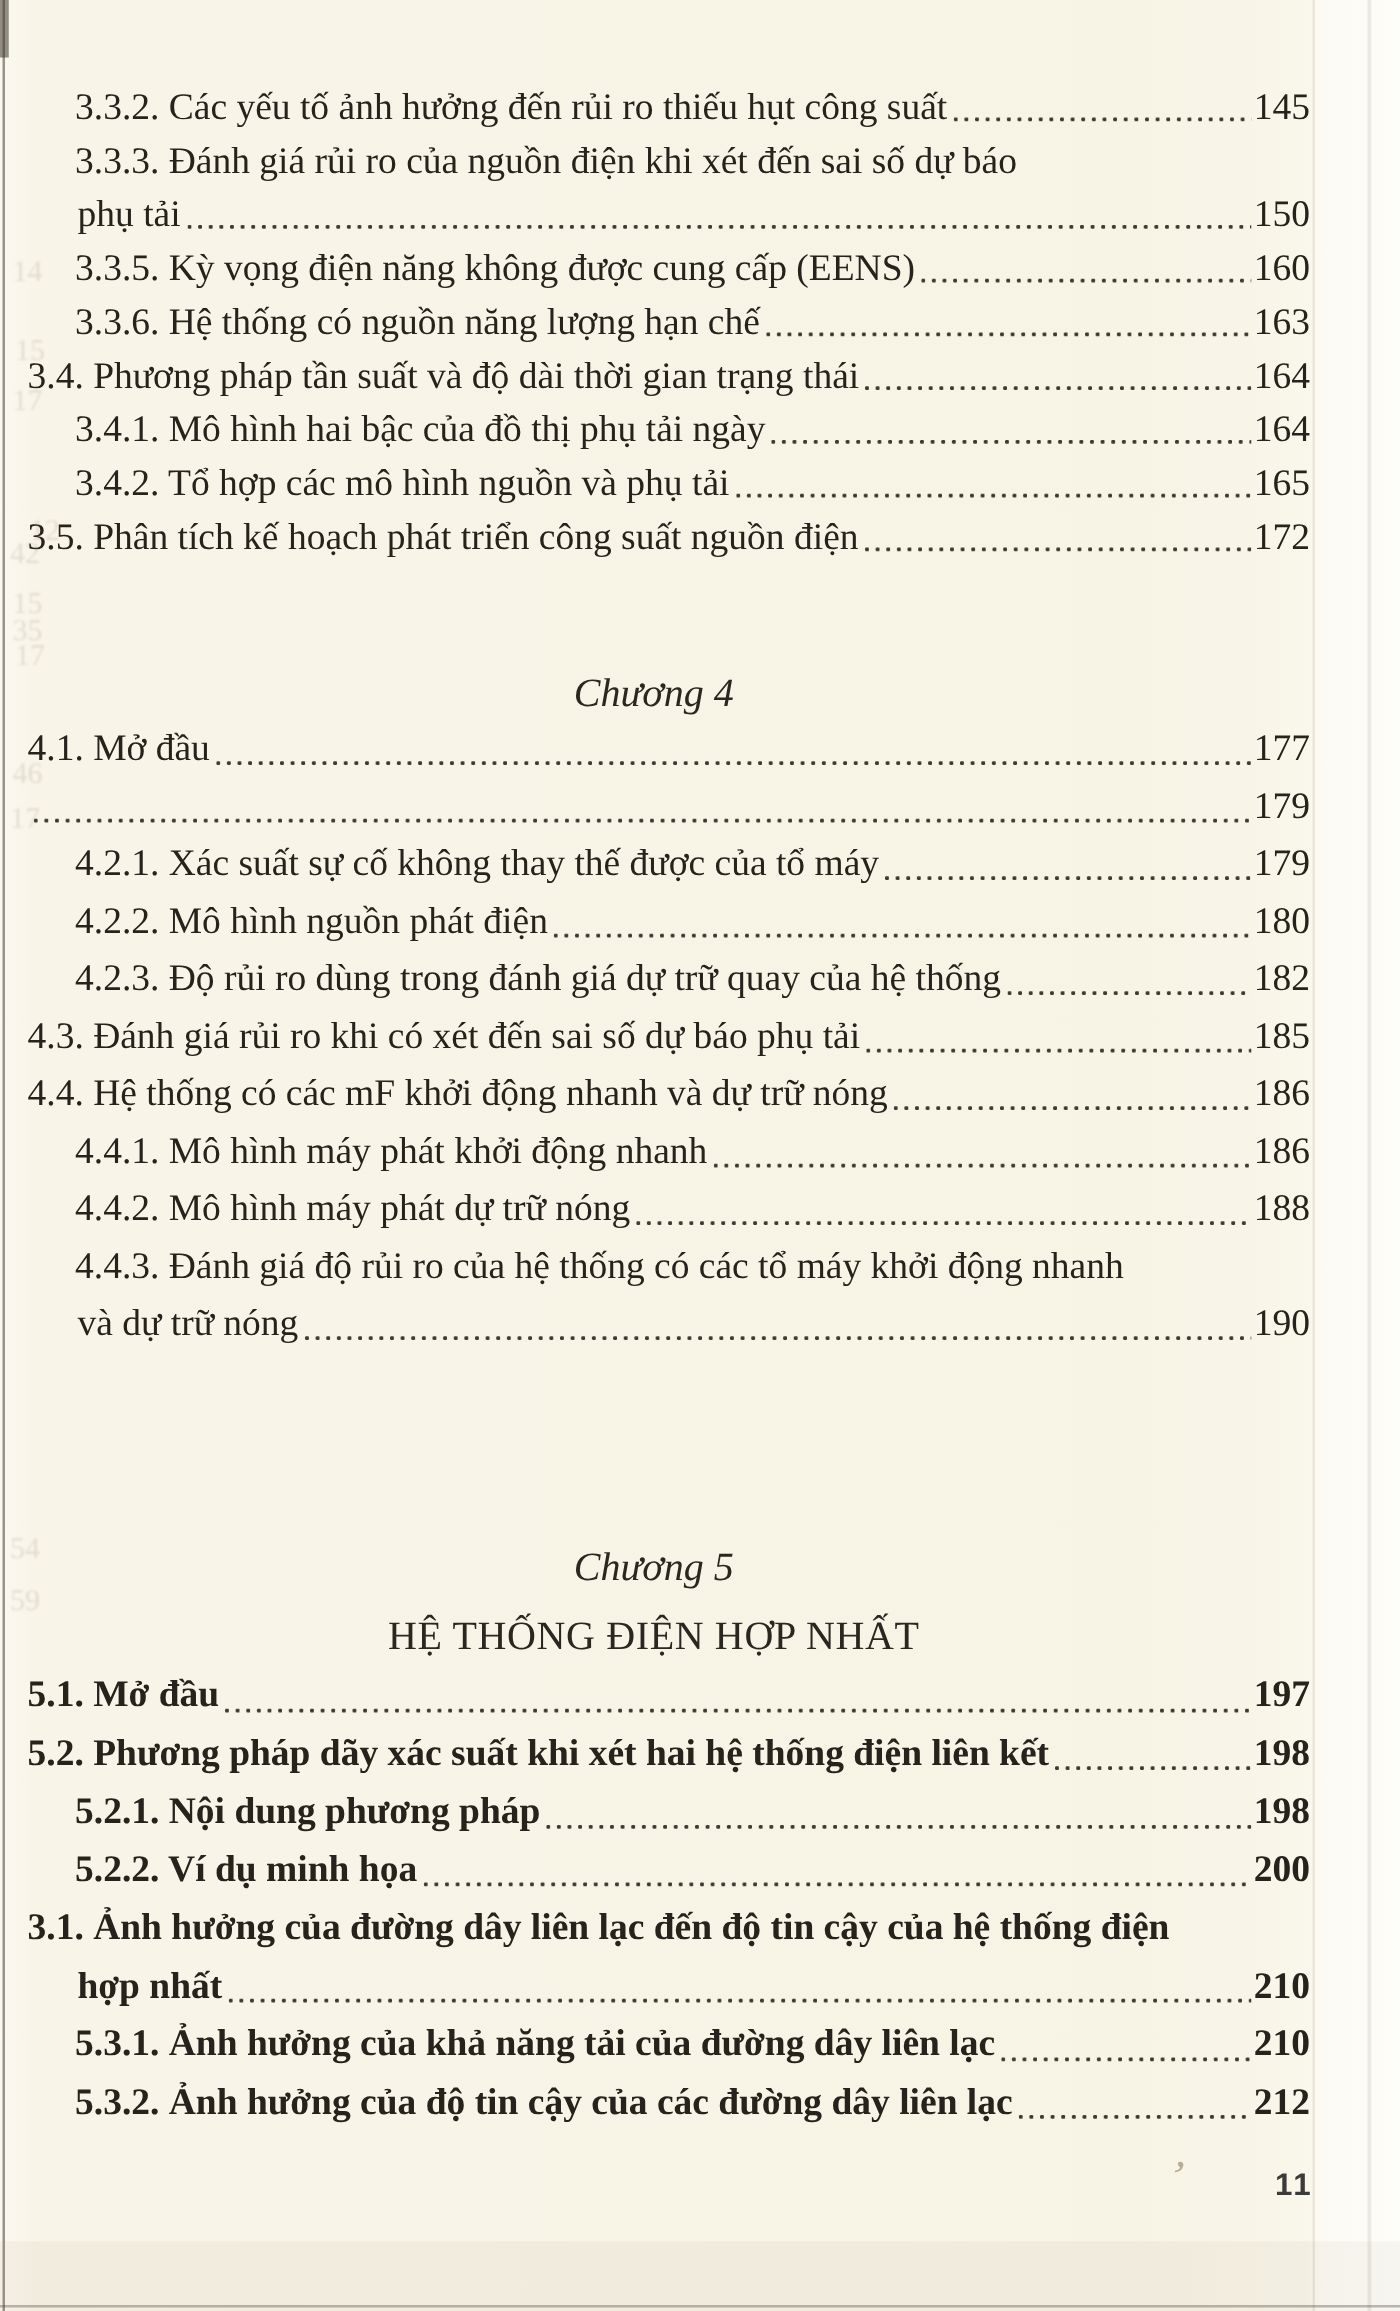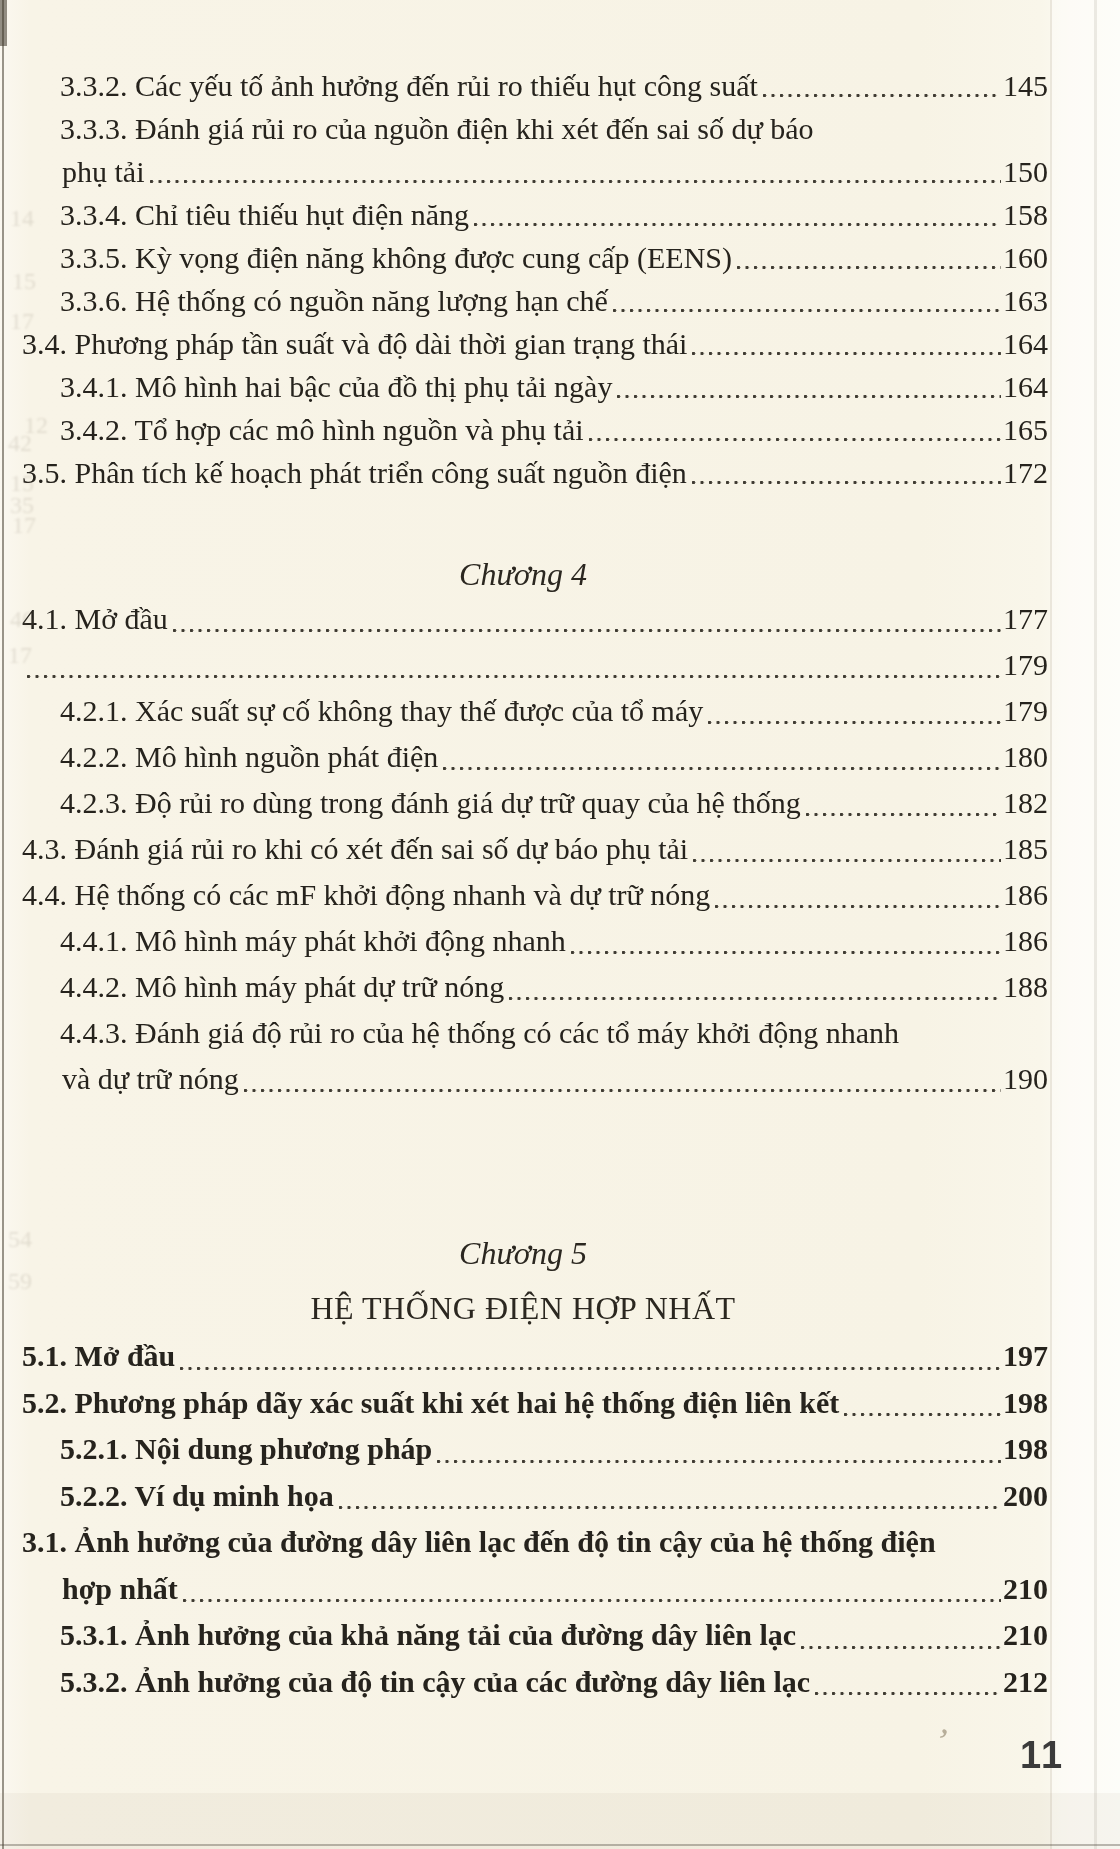--- a/index.html
+++ b/index.html
@@ -16,21 +16,21 @@
   .edge-left-cap{position:absolute;left:0;top:0;width:7px;height:46px;background:rgba(60,52,40,.55);}
   .edge-bottom-line{position:absolute;left:0;right:0;bottom:3px;height:2px;background:rgba(70,64,52,.35);}
   .edge-bottom-band{position:absolute;left:0;right:0;bottom:0;height:56px;background:rgba(150,140,118,.07);}
   .crease-a{position:absolute;top:0;bottom:0;left:1050px;width:2px;background:rgba(120,110,88,.12);}
   .crease-b{position:absolute;top:0;bottom:0;left:1094px;width:3px;background:rgba(128,118,98,.14);}
   .right-strip{position:absolute;top:0;bottom:0;left:1052px;right:0;background:rgba(255,255,255,.32);}
 
   
   .sec{position:absolute;left:22px;width:1026px;}
   .sec-0{top:64px;}
-  .sec-1{top:552px;}
+  .sec-1{top:532px;}
   .sec-2{top:1231px;}
   .sec-0 .entry{line-height:43px;}
   .sec-1 .entry{line-height:46px;}
   .sec-2 .entry{line-height:46.5px;}
 
   .chapter-label{font-style:italic;font-size:32px;line-height:44px;text-align:center;transform:translateX(-12px);color:#2b2720;}
   .chapter-title{font-size:32px;line-height:50px;margin-top:8px;text-align:center;transform:translateX(-12px);letter-spacing:.5px;color:#2b2720;}
   .sec-2 .entries{font-weight:bold;}
 
   .entry{display:flex;align-items:center;font-size:30px;white-space:nowrap;}
@@ -38,21 +38,21 @@
   .lv-top{padding-left:0;}
   .lv-sub{padding-left:38px;}
   .lv-cont{padding-left:40px;}
   .lead{flex:1 1 auto;align-self:flex-end;height:3px;margin:0 2px 10px 5px;
     background-image:radial-gradient(circle at 1.6px 1.5px, #3e3a31 1.45px, rgba(0,0,0,0) 1.9px);
     background-size:8.5px 3px;background-repeat:repeat-x;}
   .num{flex:0 0 auto;font-size:30px;}
 
   .page-num{position:absolute;left:1020px;top:1734px;
     font-family:"Liberation Sans","DejaVu Sans",sans-serif;
-    font-weight:bold;font-size:38px;color:#3b3b3b;letter-spacing:2px;}
+    font-weight:bold;font-size:25px;color:#3b3b3b;letter-spacing:2px;}
   .pen-mark{position:absolute;left:936px;top:1720px;font-size:36px;color:#aca28d;
     transform:rotate(14deg);opacity:.85;}
   .ghost{position:absolute;font-size:24px;color:#8a8070;opacity:.20;filter:blur(1px);}
 </style>
 </head>
 <body>
 
 <div class="edge-left-line"></div>
 <div class="edge-left-cap"></div>
 <div class="right-strip"></div>
@@ -69,25 +69,20 @@
           <span class="lead"></span>
           <span class="num">145</span>
         </div>
         <div class="entry lv-sub">
           <span class="lbl">3.3.3. Đánh giá rủi ro của nguồn điện khi xét đến sai số dự báo</span>
         </div>
         <div class="entry lv-cont">
           <span class="lbl">phụ tải</span>
           <span class="lead"></span>
           <span class="num">150</span>
-        </div>
-        <div class="entry lv-sub">
-          <span class="lbl">3.3.4. Chỉ tiêu thiếu hụt điện năng</span>
-          <span class="lead"></span>
-          <span class="num">158</span>
         </div>
         <div class="entry lv-sub">
           <span class="lbl">3.3.5. Kỳ vọng điện năng không được cung cấp (EENS)</span>
           <span class="lead"></span>
           <span class="num">160</span>
         </div>
         <div class="entry lv-sub">
           <span class="lbl">3.3.6. Hệ thống có nguồn năng lượng hạn chế</span>
           <span class="lead"></span>
           <span class="num">163</span>

